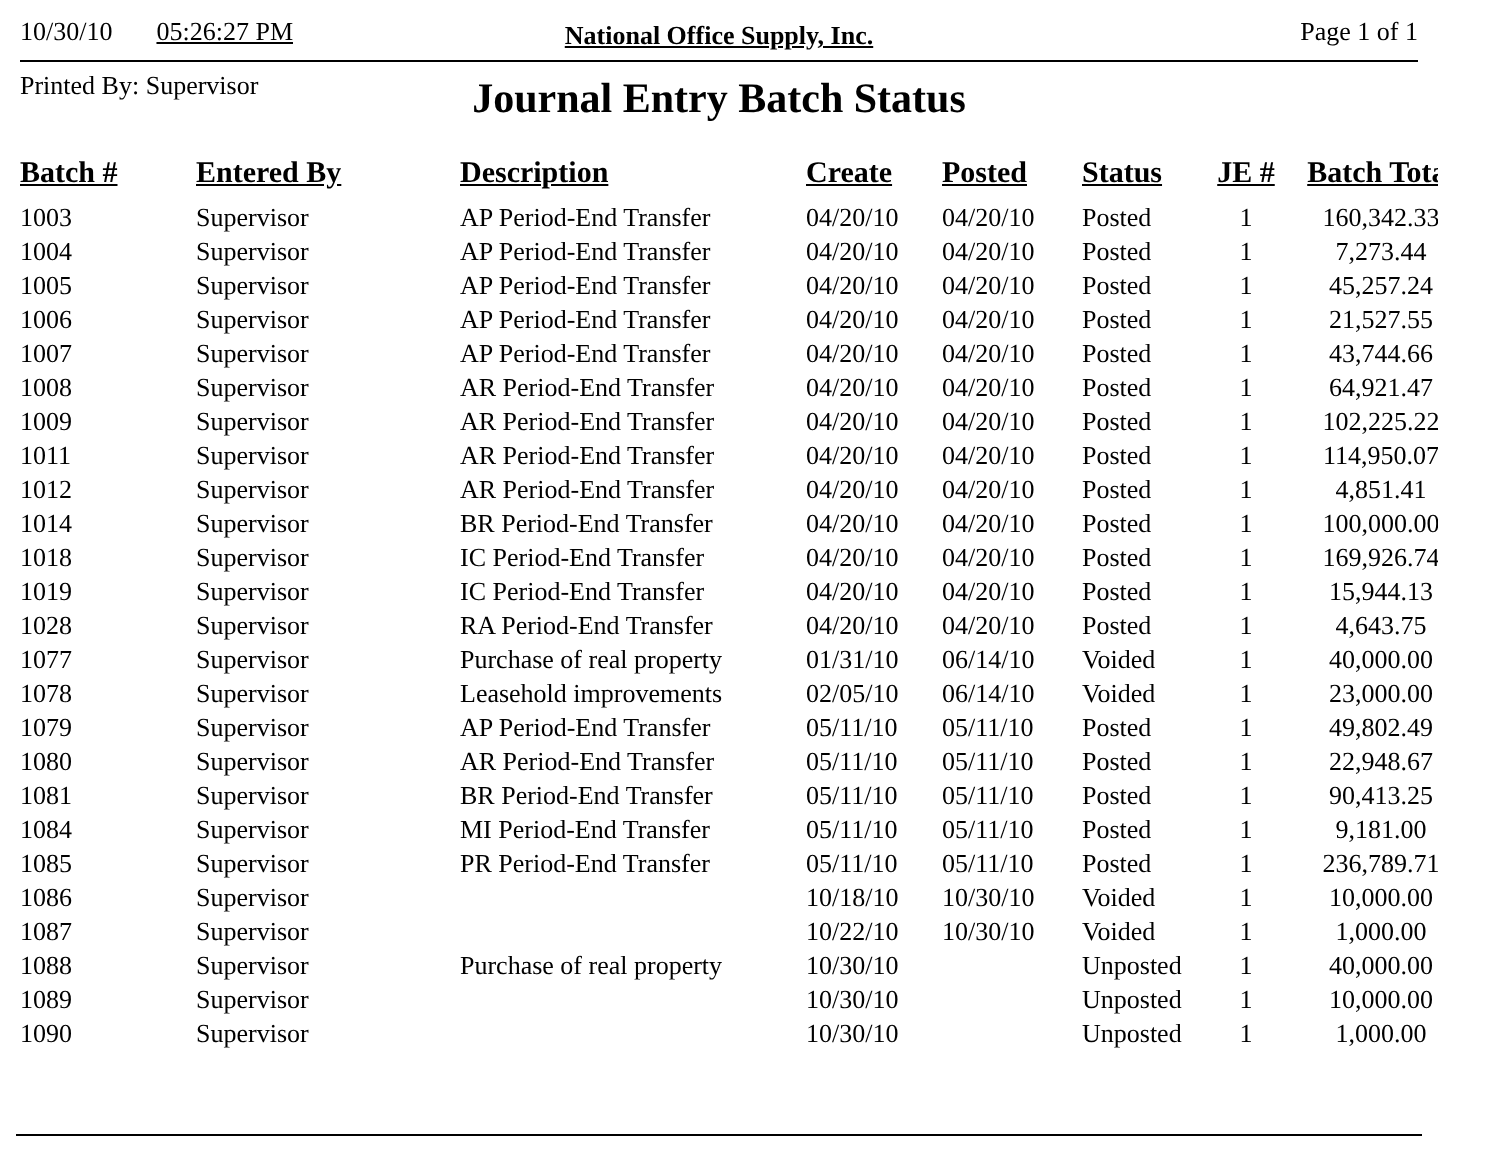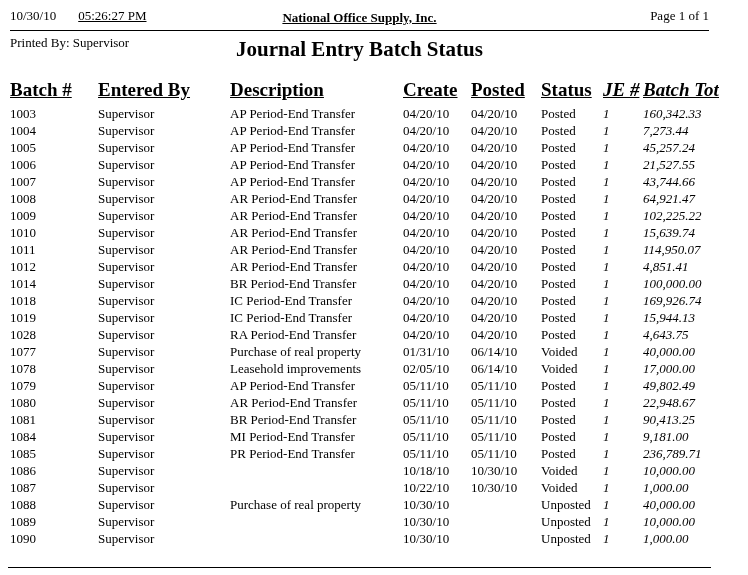--- a/index.html
+++ b/index.html
@@ -55,26 +55,26 @@
   col.c2 { width: 173px; }
   col.c3 { width: 68px; }
   col.c4 { width: 70px; }
   col.c5 { width: 62px; }
   col.c6 { width: 40px; }
   col.c7 { width: 95px; }
   th {
     text-align: left;
     font-weight: bold;
     text-decoration: underline;
-    font-size: 19px;
+    font-size: 15px;
     padding: 0 0 4px 0;
     white-space: nowrap;
     overflow: hidden;
   }
-  th.num, td.c6, td.c7 { text-align: left; font-style: italic; }
+  th.num, td.c6, td.c7 { text-align: center; }
   td {
     height: 17px;
     font-size: 13px;
     line-height: 17px;
     white-space: nowrap;
     overflow: hidden;
     padding: 0;
     vertical-align: middle;
   }
   .bottom-rule {
@@ -194,30 +194,20 @@
           <td class="c0">1009</td>
           <td class="c1">Supervisor</td>
           <td class="c2">AR Period-End Transfer</td>
           <td class="c3">04/20/10</td>
           <td class="c4">04/20/10</td>
           <td class="c5">Posted</td>
           <td class="c6">1</td>
           <td class="c7">102,225.22</td>
         </tr>
         <tr>
-          <td class="c0">1010</td>
-          <td class="c1">Supervisor</td>
-          <td class="c2">AR Period-End Transfer</td>
-          <td class="c3">04/20/10</td>
-          <td class="c4">04/20/10</td>
-          <td class="c5">Posted</td>
-          <td class="c6">1</td>
-          <td class="c7">15,639.74</td>
-        </tr>
-        <tr>
           <td class="c0">1011</td>
           <td class="c1">Supervisor</td>
           <td class="c2">AR Period-End Transfer</td>
           <td class="c3">04/20/10</td>
           <td class="c4">04/20/10</td>
           <td class="c5">Posted</td>
           <td class="c6">1</td>
           <td class="c7">114,950.07</td>
         </tr>
         <tr>
@@ -281,21 +271,21 @@
           <td class="c7">40,000.00</td>
         </tr>
         <tr>
           <td class="c0">1078</td>
           <td class="c1">Supervisor</td>
           <td class="c2">Leasehold improvements</td>
           <td class="c3">02/05/10</td>
           <td class="c4">06/14/10</td>
           <td class="c5">Voided</td>
           <td class="c6">1</td>
-          <td class="c7">17,000.00</td>
+          <td class="c7">23,000.00</td>
         </tr>
         <tr>
           <td class="c0">1079</td>
           <td class="c1">Supervisor</td>
           <td class="c2">AP Period-End Transfer</td>
           <td class="c3">05/11/10</td>
           <td class="c4">05/11/10</td>
           <td class="c5">Posted</td>
           <td class="c6">1</td>
           <td class="c7">49,802.49</td>

